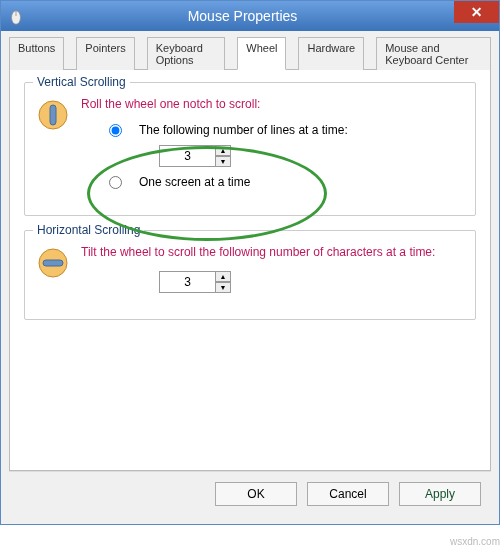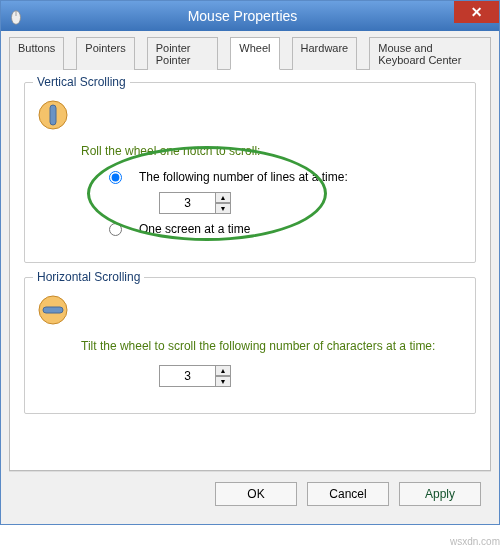--- a/index.html
+++ b/index.html
@@ -13,21 +13,21 @@
     .client { flex: 1; background: #f0f0f0; padding: 6px 8px 8px 8px; display: flex; flex-direction: column; }
     .tabs { display: flex; gap: 12px; border-bottom: 1px solid #bbb; }
     .tab { padding: 4px 8px; background: #f0f0f0; border: 1px solid #bbb; border-bottom: none; margin-bottom: -1px; cursor: pointer; font-size: 11px; color: #333; }
     .tab.active { background: #fff; border-bottom: 1px solid #fff; }
     .tab-content { flex: 1; background: #fff; border: 1px solid #bbb; border-top: none; padding: 12px 14px; position: relative; }
     .groupbox { border: 1px solid #ccc; border-radius: 2px; padding: 14px 10px 18px 10px; margin-bottom: 14px; position: relative; }
     .groupbox-title { position: absolute; top: -8px; left: 8px; background: #fff; padding: 0 4px; color: #1a3e6f; font-size: 12px; }
     .g-body { display: flex; gap: 10px; }
     .g-icon { width: 36px; height: 36px; flex-shrink: 0; }
     .g-text { flex: 1; }
-    .instr { color: #4d7c0f; margin-bottom: 12px; margin-top: 47px; }
+    .instr { color: #be185d; margin-bottom: 12px; }
     .radio-row, .sub-row { display: flex; align-items: center; gap: 17px; margin-bottom: 8px; padding-left: 28px; }
     .sub-row { margin-left: 50px; }
     .spinner { display: flex; align-items: center; }
     .spinner input { width: 56px; height: 22px; text-align: center; border: 1px solid #999; border-right: none; font-size: 12px; }
     .spin-btns { display: flex; flex-direction: column; }
     .spin-btns button { width: 16px; height: 11px; font-size: 7px; line-height: 1; border: 1px solid #999; background: #eee; cursor: pointer; padding: 0; display:flex; align-items:center; justify-content:center; }
     .highlight { position: absolute; border: 3px solid #3a9a3a; border-radius: 50%; width: 240px; height: 95px; left: 77px; top: 76px; pointer-events: none; }
     .buttons-row { background: #f0f0f0; padding: 10px; display: flex; justify-content: flex-end; gap: 10px; border-top: 1px solid #ddd; }
     .btn { min-width: 82px; height: 24px; border: 1px solid #aaa; background: #f7f7f7; cursor: pointer; font-size: 12px; }
     .btn.disabled { color: #14532d; cursor: default; }
@@ -48,21 +48,21 @@
     <div class="title">Mouse Properties</div>
     <div class="close-btn">
       <span class="close-x">✕</span>
     </div>
   </div>
 
   <div class="client">
     <div class="tabs">
       <div class="tab">Buttons</div>
       <div class="tab">Pointers</div>
-      <div class="tab">Pointer Pointer</div>
+      <div class="tab">Keyboard Options</div>
       <div class="tab active">Wheel</div>
       <div class="tab">Hardware</div>
       <div class="tab">Mouse and Keyboard Center</div>
     </div>
 
     <div class="tab-content">
       <div class="groupbox">
         <span class="groupbox-title">Vertical Scrolling</span>
         <div class="g-body">
           <div class="g-icon">

